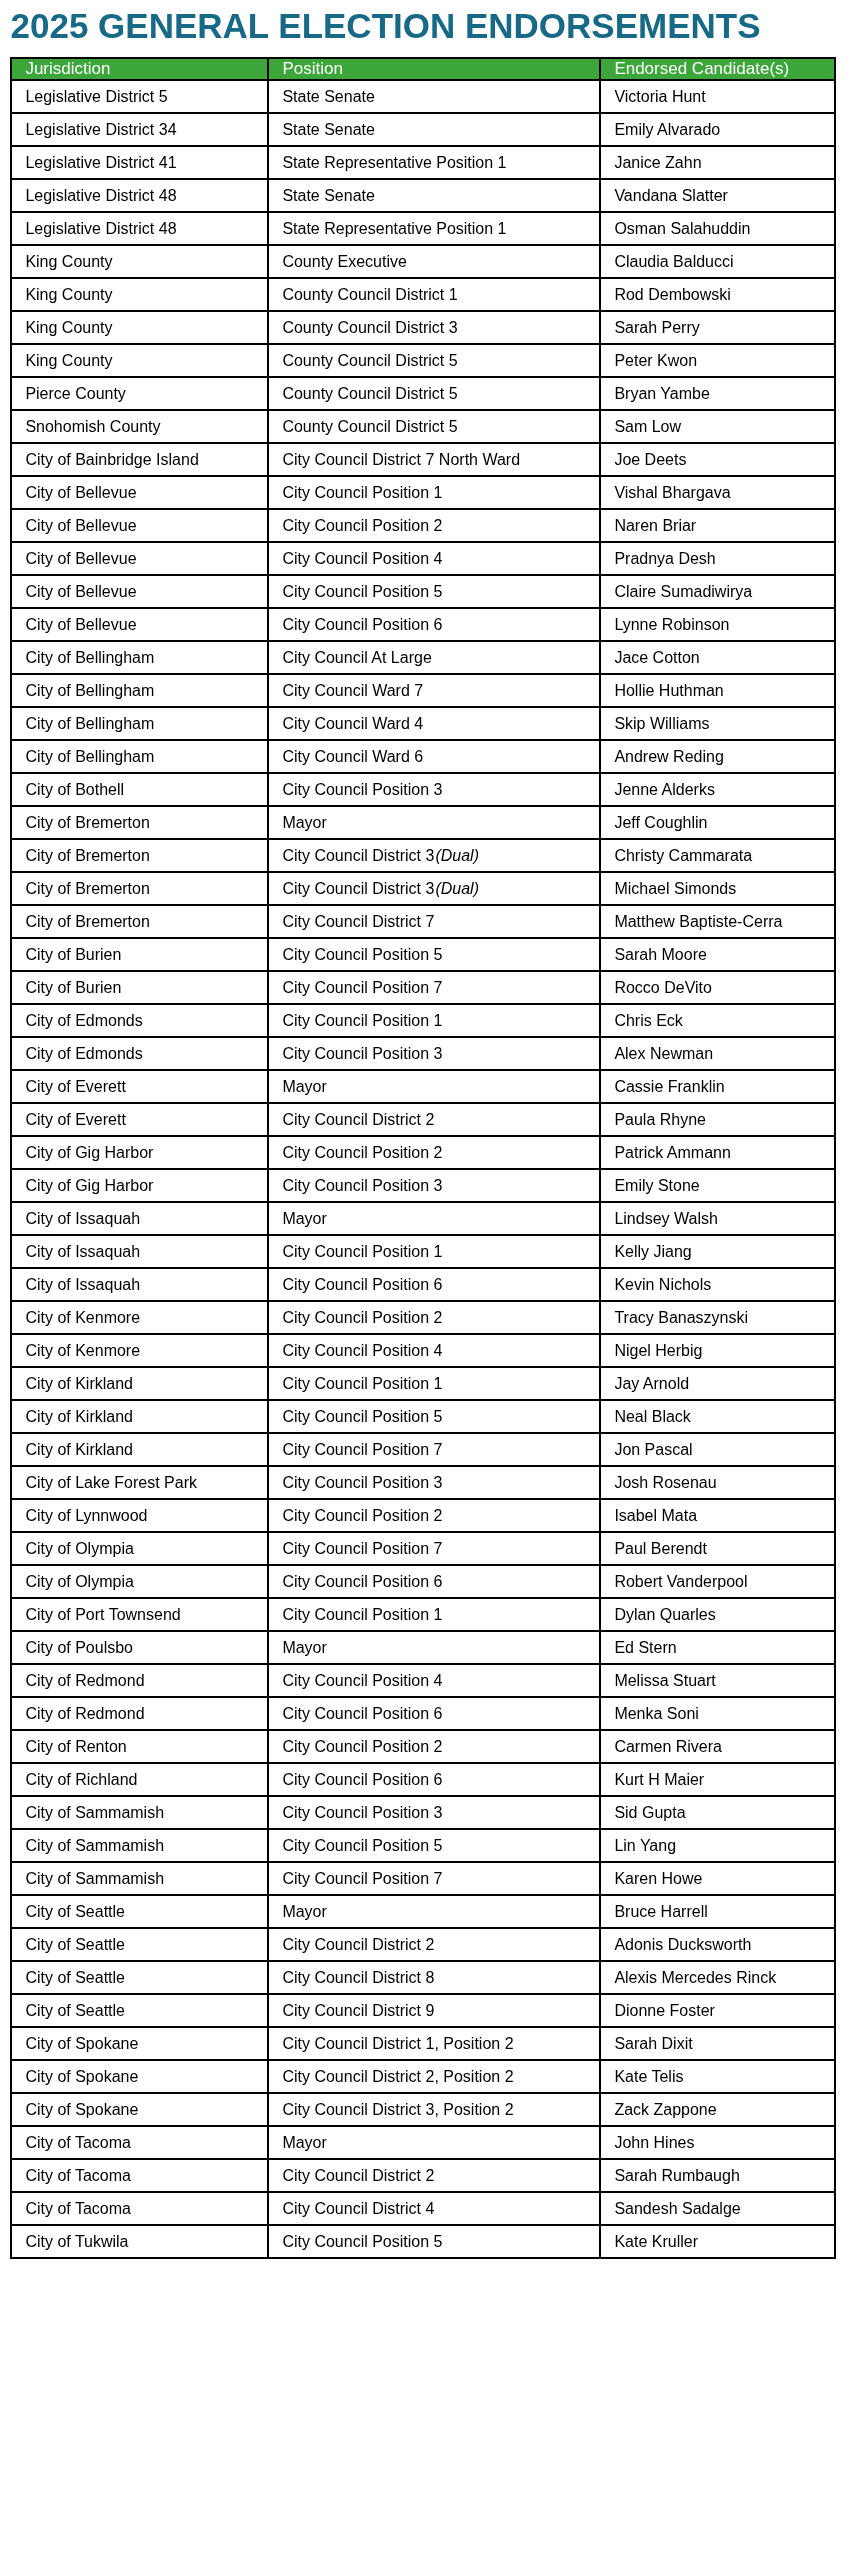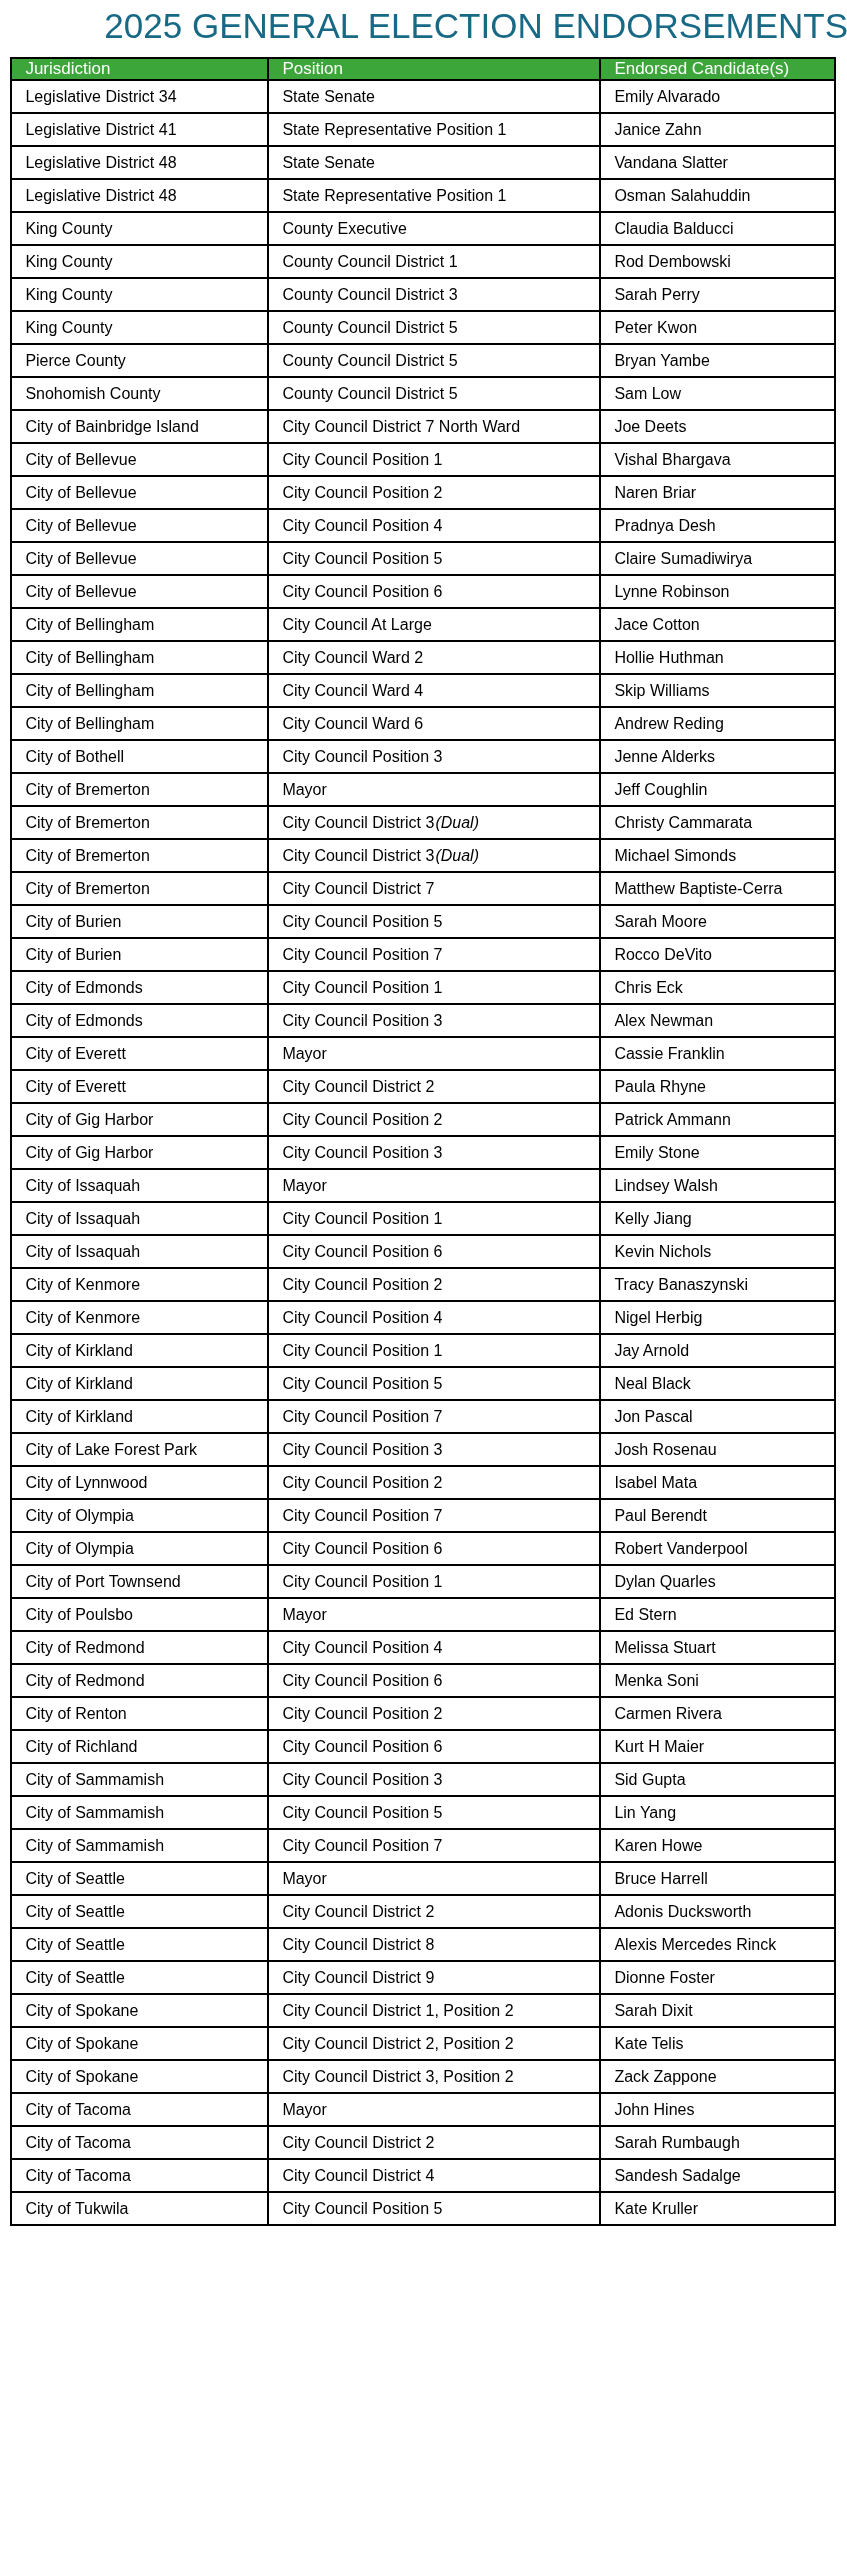--- a/index.html
+++ b/index.html
@@ -24,24 +24,23 @@
     height: 2576px;
     background: #ffffff;
     overflow: hidden;
   }
   .page-title {
     margin: 0;
     padding: 6.5px 0 0 10.5px;
     color: var(--title-color);
     font-size: 35px;
     line-height: 1.1;
-    font-weight: 400;
+    font-weight: 700;
     letter-spacing: 0;
     white-space: nowrap;
-    text-align: right;
   }
   table.endorsements {
     border-collapse: collapse;
     table-layout: fixed;
     margin: 12px 0 0 9.7px;
     width: 824px;
   }
   col.c-jurisdiction { width: 257px; }
   col.c-position     { width: 332px; }
   col.c-candidate    { width: 235px; }
@@ -84,20 +83,25 @@
     </colgroup>
     <thead>
       <tr>
         <th>Jurisdiction</th>
         <th>Position</th>
         <th>Endorsed Candidate(s)</th>
       </tr>
     </thead>
     <tbody>
         <tr>
+    <td>Legislative District 5</td>
+    <td><span>State Senate</span><span class="pos-note"></span></td>
+    <td>Victoria Hunt</td>
+  </tr>
+        <tr>
     <td>Legislative District 34</td>
     <td><span>State Senate</span><span class="pos-note"></span></td>
     <td>Emily Alvarado</td>
   </tr>
         <tr>
     <td>Legislative District 41</td>
     <td><span>State Representative Position 1</span><span class="pos-note"></span></td>
     <td>Janice Zahn</td>
   </tr>
         <tr>
@@ -170,21 +174,21 @@
     <td><span>City Council Position 6</span><span class="pos-note"></span></td>
     <td>Lynne Robinson</td>
   </tr>
         <tr>
     <td>City of Bellingham</td>
     <td><span>City Council At Large</span><span class="pos-note"></span></td>
     <td>Jace Cotton</td>
   </tr>
         <tr>
     <td>City of Bellingham</td>
-    <td><span>City Council Ward 2</span><span class="pos-note"></span></td>
+    <td><span>City Council Ward 7</span><span class="pos-note"></span></td>
     <td>Hollie Huthman</td>
   </tr>
         <tr>
     <td>City of Bellingham</td>
     <td><span>City Council Ward 4</span><span class="pos-note"></span></td>
     <td>Skip Williams</td>
   </tr>
         <tr>
     <td>City of Bellingham</td>
     <td><span>City Council Ward 6</span><span class="pos-note"></span></td>

